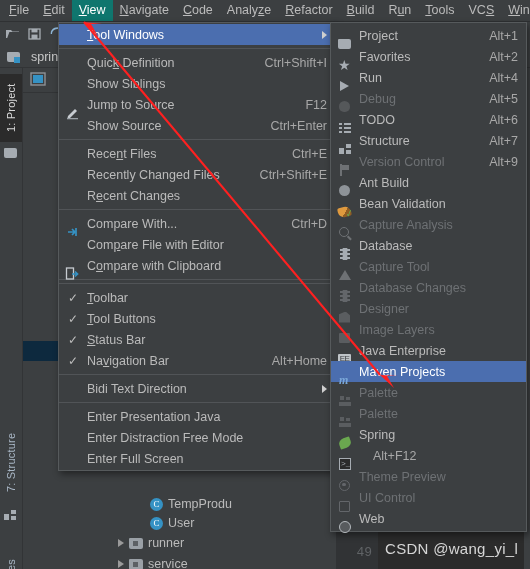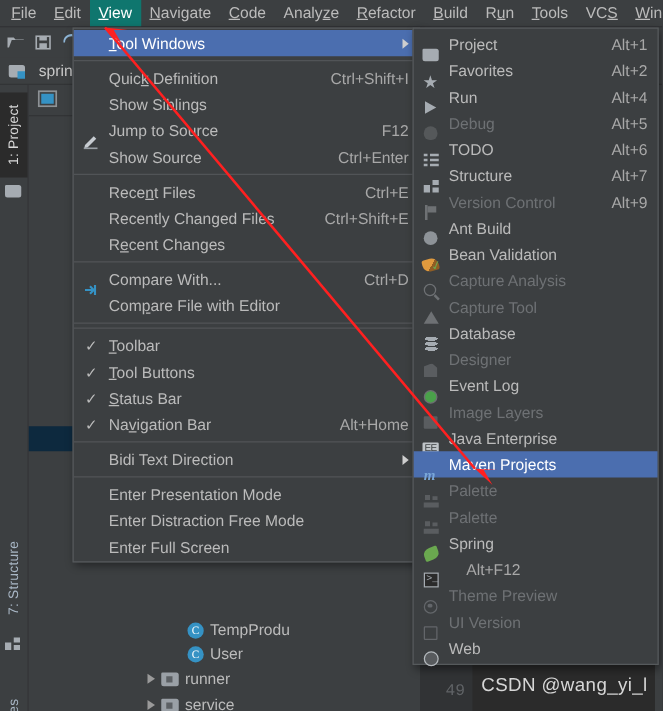--- a/index.html
+++ b/index.html
@@ -647,20 +647,27 @@
             <path d="M3 8h7M7 5l3 3-3 3" stroke="#3592c4" stroke-width="1.7" fill="none"></path>
             <path d="M11 4v8" stroke="#3592c4" stroke-width="1.7"></path>
           </svg></span>
         <span class="mi-label">Compare With...</span>
         <span class="mi-accel">Ctrl+D</span>
       </div>
       <div class="mi">
         <span class="mi-icon"></span>
         <span class="mi-label">Com<u>p</u>are File with Editor</span>
       </div>
+      <div class="mi">
+        <span class="mi-icon"><svg width="16" height="16" viewBox="0 0 16 16">
+            <rect x="1.5" y="2" width="7" height="11" fill="none" stroke="#c7ccd1" stroke-width="1.3"></rect>
+            <path d="M7 8h6M10 5.5L12.6 8 10 10.5" stroke="#3592c4" stroke-width="1.6" fill="none"></path>
+          </svg></span>
+        <span class="mi-label">C<u>o</u>mpare with Clipboard</span>
+      </div>
       <div class="mi-sep"></div>
       <div class="mi-sep"></div>
       <div class="mi">
         <span class="mi-check">✓</span>
         <span class="mi-label"><u>T</u>oolbar</span>
       </div>
       <div class="mi">
         <span class="mi-check">✓</span>
         <span class="mi-label"><u>T</u>ool Buttons</span>
       </div>
@@ -675,21 +682,21 @@
       </div>
       <div class="mi-sep"></div>
       <div class="mi">
         <span class="mi-icon"></span>
         <span class="mi-label">Bidi Text Direction</span>
         <span class="mi-arrow"></span>
       </div>
       <div class="mi-sep"></div>
       <div class="mi">
         <span class="mi-icon"></span>
-        <span class="mi-label">Enter Presentation Mode</span>
+        <span class="mi-label">Enter Presentation Java</span>
       </div>
       <div class="mi">
         <span class="mi-icon"></span>
         <span class="mi-label">Enter Distraction Free Mode</span>
       </div>
       <div class="mi">
         <span class="mi-icon"></span>
         <span class="mi-label">Enter Full Screen</span>
       </div>
     </div>
@@ -755,44 +762,44 @@
           <span class="ic-bean"></span>
         </span>
         <span class="mi-label">Bean Validation</span>
       </div>
       <div class="mi disabled">
         <span class="mi-icon">
           <span class="ic-search"></span>
         </span>
         <span class="mi-label">Capture Analysis</span>
       </div>
+      <div class="mi">
+        <span class="mi-icon">
+          <span class="ic-db"></span>
+        </span>
+        <span class="mi-label">Database</span>
+      </div>
       <div class="mi disabled">
         <span class="mi-icon">
           <span class="ic-warn"></span>
         </span>
         <span class="mi-label">Capture Tool</span>
       </div>
-      <div class="mi">
-        <span class="mi-icon">
-          <span class="ic-db"></span>
-        </span>
-        <span class="mi-label">Database</span>
+      <div class="mi disabled">
+        <span class="mi-icon">
+          <span class="ic-db-dim"></span>
+        </span>
+        <span class="mi-label">Database Changes</span>
       </div>
       <div class="mi disabled">
         <span class="mi-icon">
           <span class="ic-designer"></span>
         </span>
         <span class="mi-label">Designer</span>
       </div>
-      <div class="mi">
-        <span class="mi-icon">
-          <span class="ic-dot-green"></span>
-        </span>
-        <span class="mi-label">Event Log</span>
-      </div>
       <div class="mi disabled">
         <span class="mi-icon">
           <span class="ic-layers"></span>
         </span>
         <span class="mi-label">Image Layers</span>
       </div>
       <div class="mi">
         <span class="mi-icon">
           <span class="ic-jee">EE</span>
         </span>
@@ -831,21 +838,21 @@
       <div class="mi disabled">
         <span class="mi-icon">
           <span class="ic-theme"></span>
         </span>
         <span class="mi-label">Theme Preview</span>
       </div>
       <div class="mi disabled">
         <span class="mi-icon">
           <span class="ic-uidesign"></span>
         </span>
-        <span class="mi-label">UI Version</span>
+        <span class="mi-label">UI Control</span>
       </div>
       <div class="mi">
         <span class="mi-icon">
           <span class="ic-web"></span>
         </span>
         <span class="mi-label">Web</span>
       </div>
     </div>
 
   <svg id="annot">

